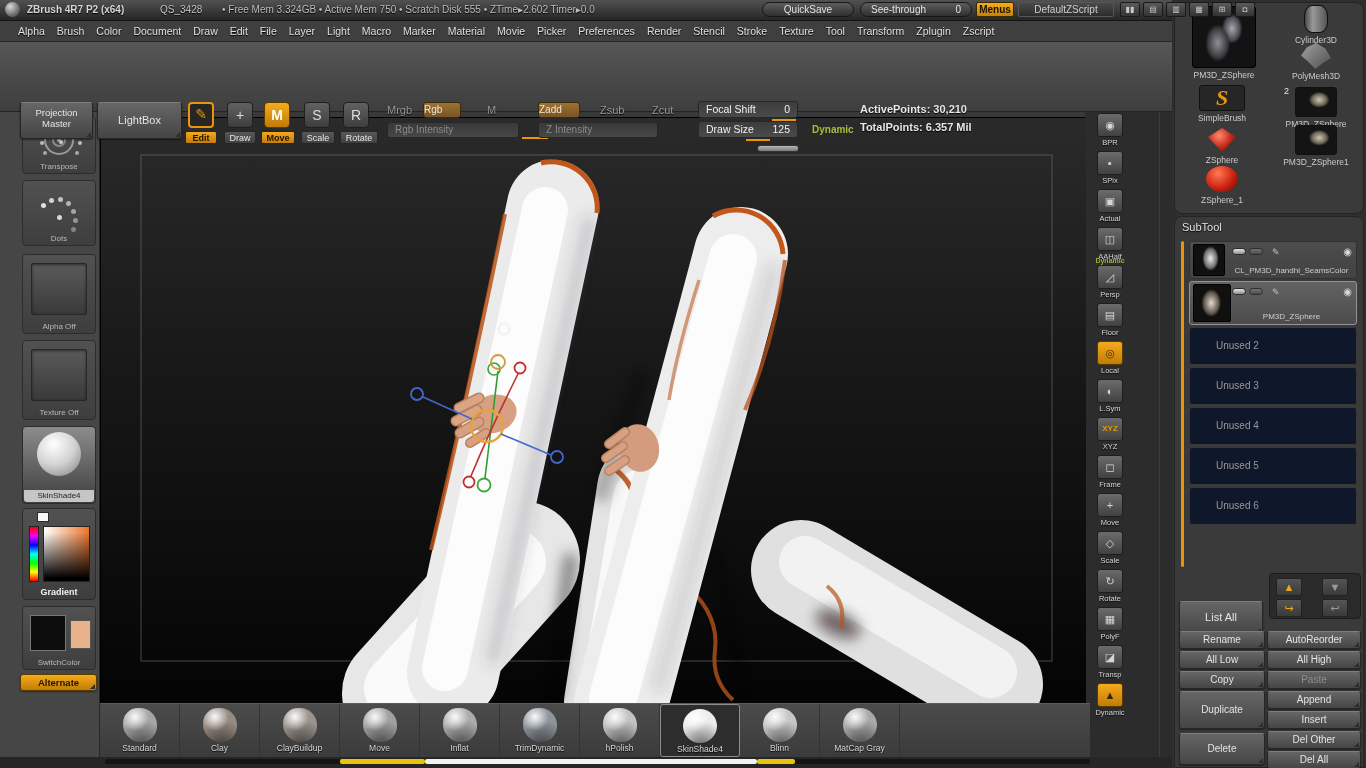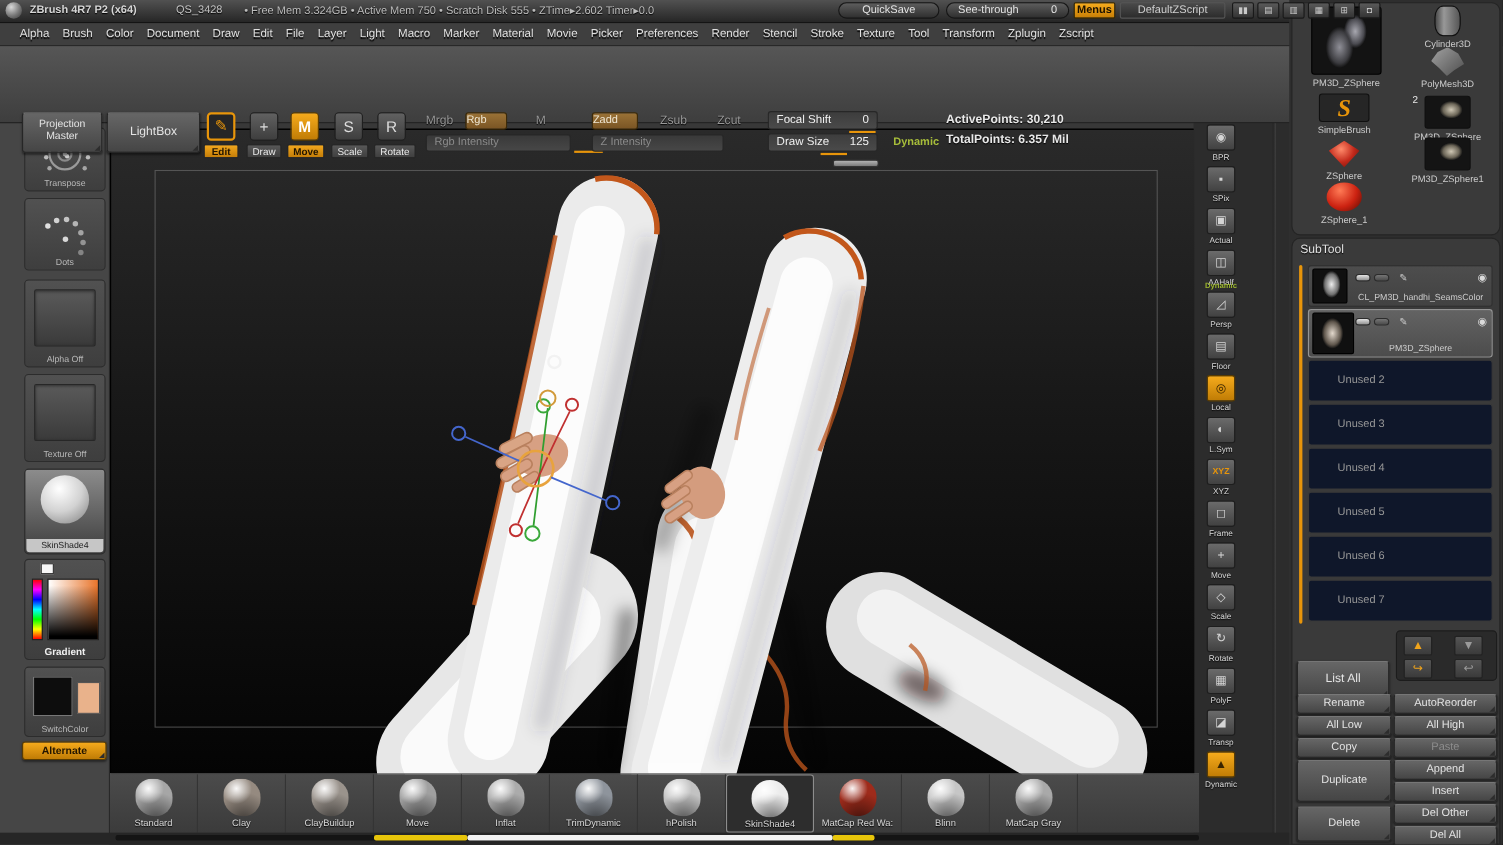--- a/index.html
+++ b/index.html
@@ -668,24 +668,20 @@
             <div class="st-item kind-unused">
 
               <div class="st-label">Unused 5</div>
             </div>
 
             <div class="st-item kind-unused">
 
               <div class="st-label">Unused 6</div>
             </div>
 
-            <div class="st-item kind-unused">
-
-              <div class="st-label">Unused 7</div>
-            </div>
           </div>
       </div>
 
       <div class="zb-btn st-btn listall">List All</div>
       <div class="st-nav">
         <span class="st-arrow hot" style="left:6px;top:4px">▲</span>
         <span class="st-arrow" style="left:52px;top:4px">▼</span>
         <span class="st-arrow hot" style="left:6px;top:25px">↪</span>
         <span class="st-arrow" style="left:52px;top:25px">↩</span>
       </div>
@@ -740,24 +736,20 @@
       <div class="brush-item kind-brush">
         <div class="brush-thumb" style="background-color: rgb(194, 194, 194);"></div>
         <div class="brush-label">hPolish</div>
       </div>
 
       <div class="brush-item selected kind-material">
         <div class="brush-thumb" style="background-color: rgb(236, 236, 236);"></div>
         <div class="brush-label">SkinShade4</div>
       </div>
 
-      <div class="brush-item kind-material">
-        <div class="brush-thumb" style="background-color: rgb(158, 43, 27);"></div>
-        <div class="brush-label">MatCap Red Wa:</div>
-      </div>
 
       <div class="brush-item kind-material">
         <div class="brush-thumb" style="background-color: rgb(198, 198, 198);"></div>
         <div class="brush-label">Blinn</div>
       </div>
 
 
       <div class="brush-item kind-material">
         <div class="brush-thumb" style="background-color: rgb(169, 169, 169);"></div>
         <div class="brush-label">MatCap Gray</div>

